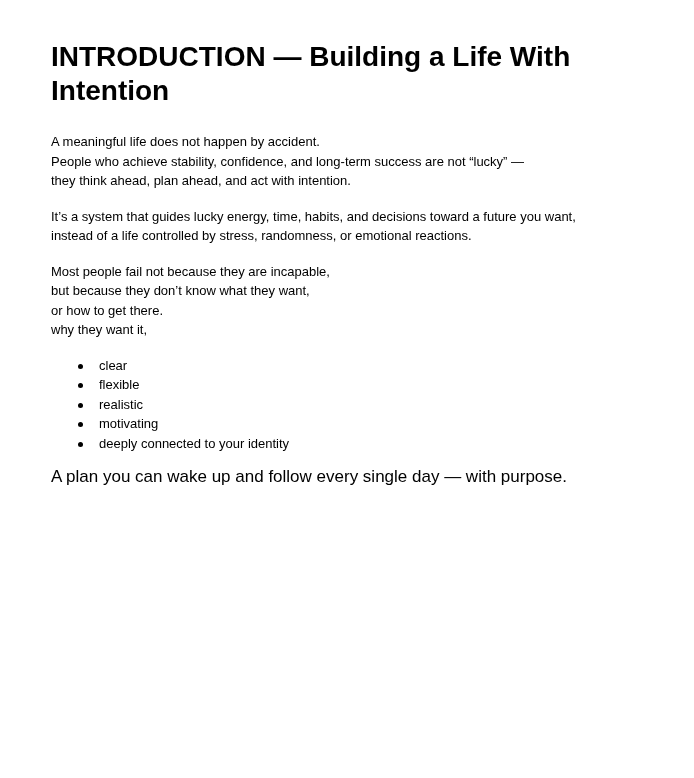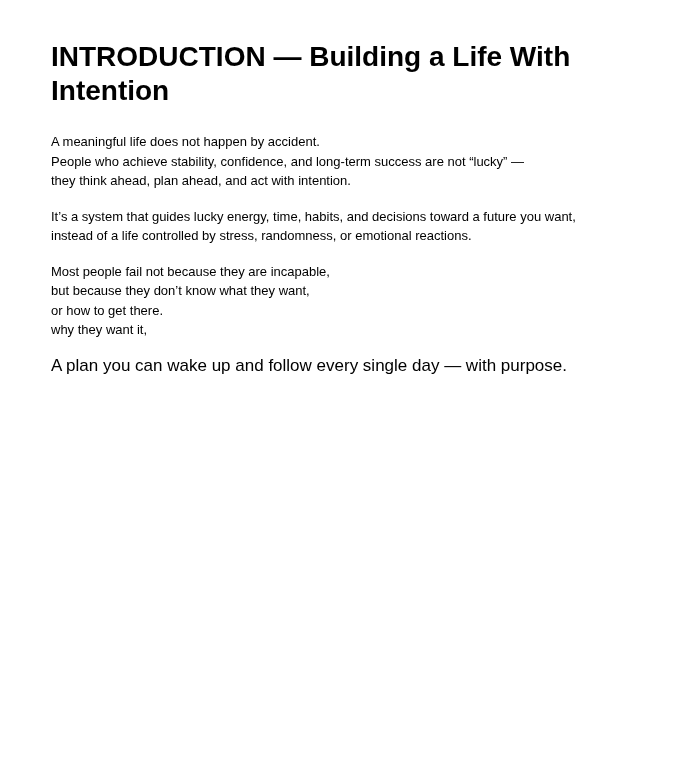--- a/index.html
+++ b/index.html
@@ -84,16 +84,23 @@
   </p>
 
   <p class="doc-paragraph">
     <span class="line">Most people fail not because they are incapable,</span>
     <span class="line">but because they don’t know what they want,</span>
     <span class="line">or how to get there.</span>
     <span class="line">why they want it,</span>
   </p>
 
 
+  <ul class="doc-list">
+    <li>clear</li>
+    <li>flexible</li>
+    <li>realistic</li>
+    <li>motivating</li>
+    <li>deeply connected to your identity</li>
+  </ul>
 
   <p class="doc-closing">A plan you can wake up and follow every single day — with purpose.</p>
 
 </div>
 
 </body></html>

